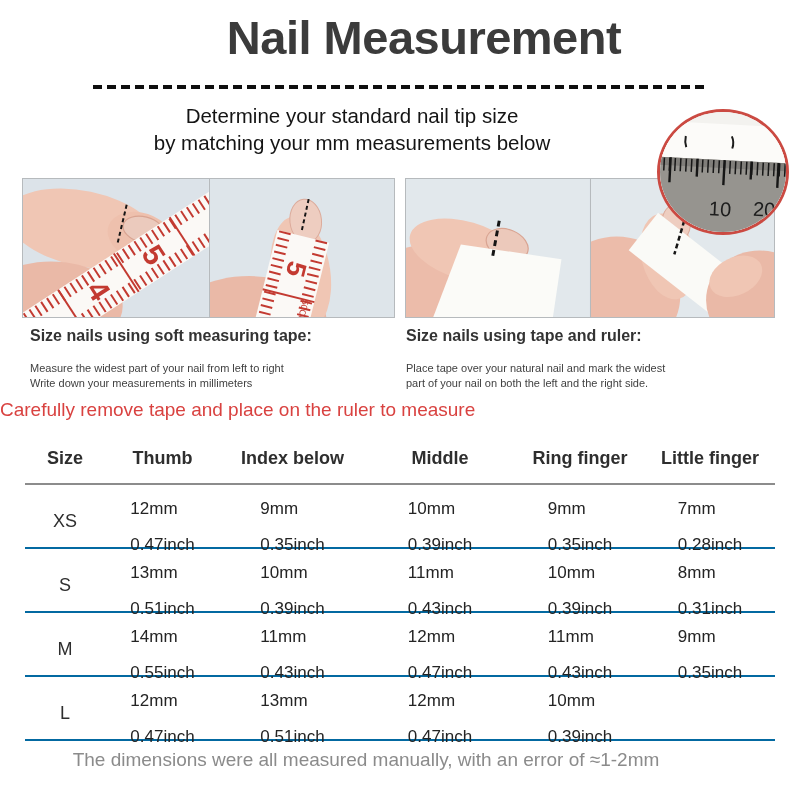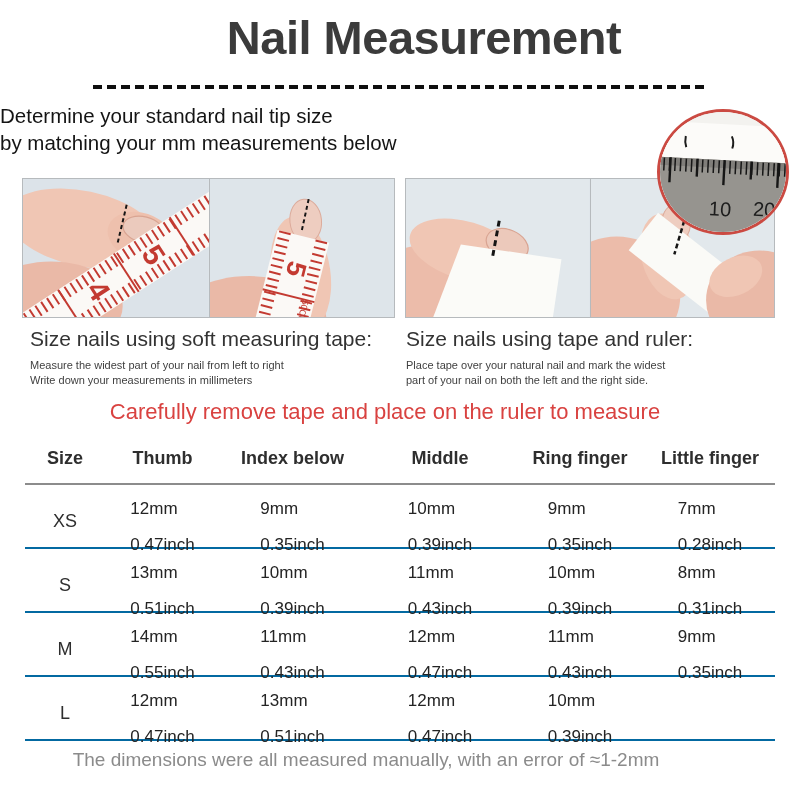--- a/index.html
+++ b/index.html
@@ -6,42 +6,42 @@
   .page{
     position:relative;width:800px;height:800px;background:#ffffff;overflow:hidden;
     font-family:"Liberation Sans",sans-serif;color:#222;
   }
   svg text{font-family:"Liberation Sans",sans-serif;}
 
   .title{position:absolute;top:10px;left:0;width:800px;text-align:center;
     font-size:47px;font-weight:700;color:#3b3b3b;letter-spacing:-0.5px;padding-left:24px;}
   .dash-divider{position:absolute;top:85px;left:93px;width:613px;height:3.5px;
     background:repeating-linear-gradient(90deg,#0e0e0e 0 9px,transparent 9px 14px);}
-  .subtitle{position:absolute;top:102px;left:0;width:704px;
+  .subtitle{position:absolute;top:102px;left:0;width:704px;text-align:center;
     font-size:20.5px;color:#141414;line-height:1.34;}
 
   .photo-group{position:absolute;top:178px;height:140px;display:flex;
     border:1px solid #b6babd;box-sizing:border-box;background:#dfe5ea;}
   .photo-group svg{display:block;height:100%;}
   .pg-left{left:22px;width:373px;}
   .pg-right{left:405px;width:370px;}
   .panel-divider{border-left:1px solid #b6babd;}
 
   .ruler-inset{position:absolute;top:109px;left:657px;width:132px;height:126px;
     border-radius:50%;border:3px solid #cb4a42;overflow:hidden;background:#f3f2ef;
     box-sizing:border-box;z-index:5;}
   .ruler-inset svg{display:block;width:100%;height:100%;}
 
   .instr{position:absolute;top:327px;width:372px;}
   .instr-left{left:30px;}
   .instr-right{left:406px;}
-  .instr h3{margin:0 0 7px 0;font-size:21px;font-weight:400;color:#333;}
+  .instr h3{margin:0 0 16px 0;font-size:16px;font-weight:700;color:#333;}
   .instr p{margin:0;font-size:11px;color:#3f3f3f;line-height:1.33;}
-  .warning{position:absolute;top:399px;left:0;width:770px;text-align:center;
-    font-size:22px;color:#d94240;}
+  .warning{position:absolute;top:399px;left:0;width:770px;text-align:left;
+    font-size:19px;color:#d94240;}
 
   .size-table{position:absolute;top:433px;left:25px;width:750px;}
   .tgrid{display:grid;grid-template-columns:80px 115px 145px 150px 130px 130px;align-items:center;}
   .thead{height:50px;border-bottom:2px solid #8c8c8c;}
   .th{text-align:center;font-size:18px;font-weight:700;color:#2e2e2e;}
   .trow{height:62px;border-bottom:2px solid #0369a1;}
   .tsize{text-align:center;font-size:18px;color:#2e2e2e;}
   .tcell{text-align:center;}
   .cellwrap{display:inline-block;text-align:left;font-size:17px;color:#242424;line-height:1.42;}
   .mm,.inch{display:block;margin-top:12px;}

